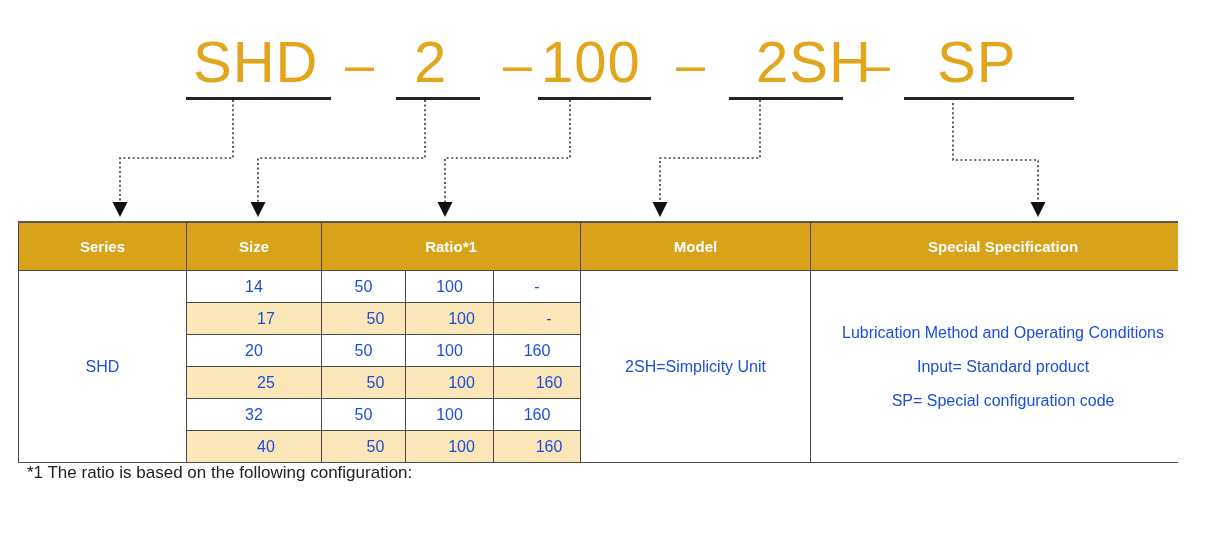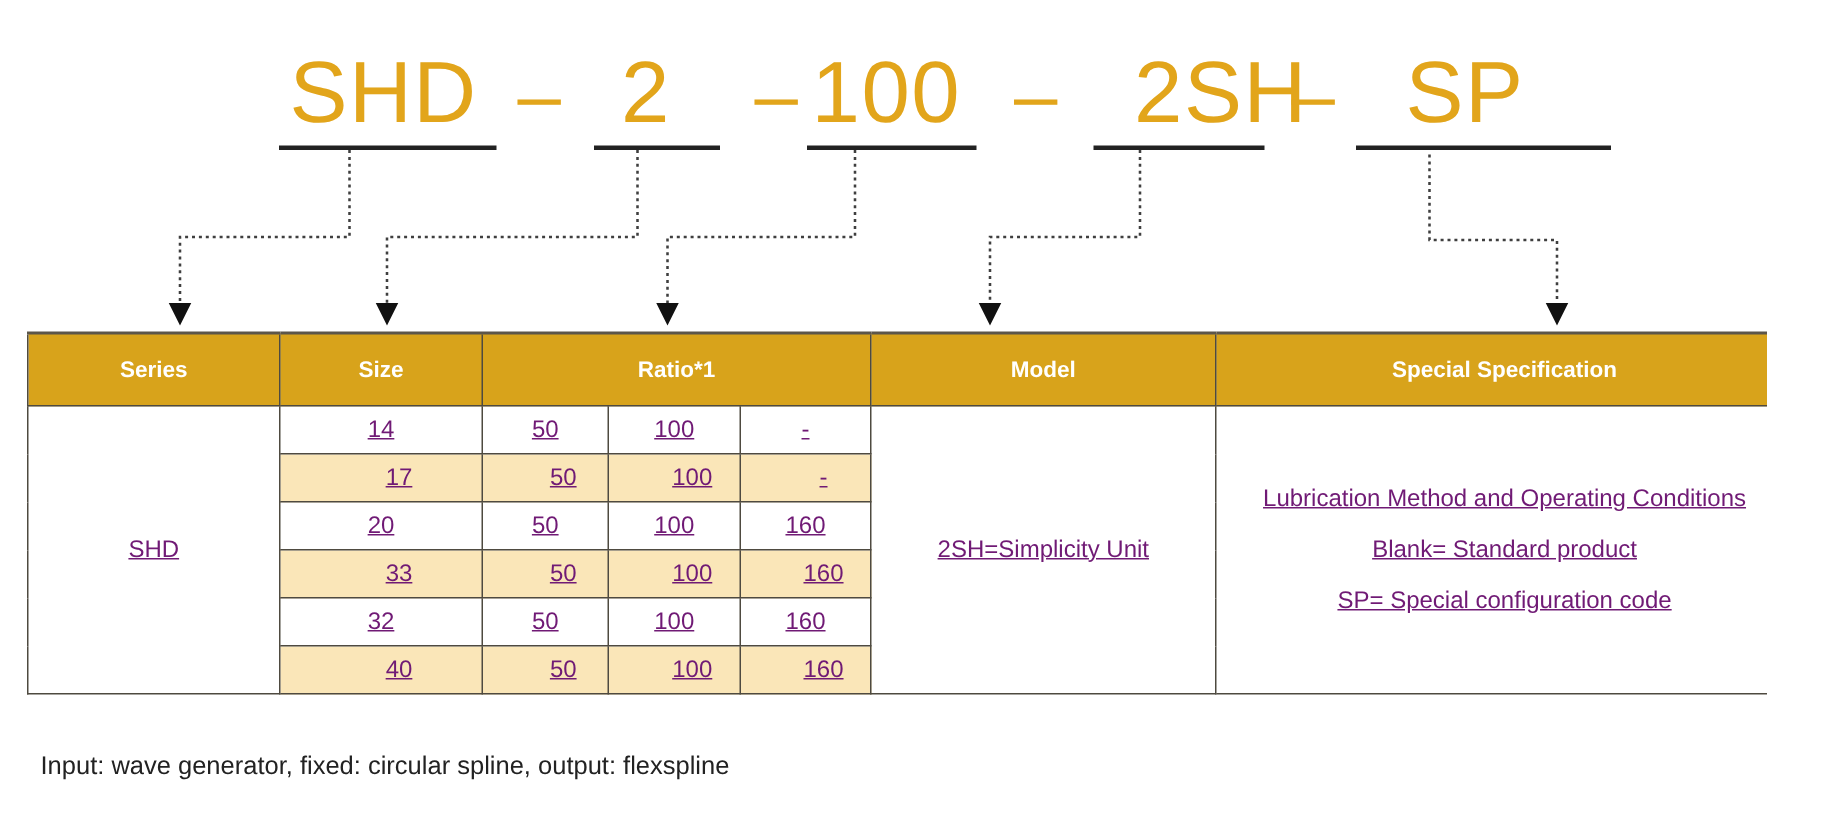--- a/index.html
+++ b/index.html
@@ -37,22 +37,22 @@
     background:var(--header-gold,#D8A31B);
     color:#ffffff; font-size:15px; font-weight:bold;
     border:1px solid #4e4a40;
     border-top:2px solid #5c564a;
     padding:10px;
   }
   table.spec td {
     height:31px;
     border:1px solid #4e4a40;
     text-align:center; vertical-align:middle;
-    font-size:16px; color:#701a75;
-    background:#ffffff; padding:0;text-decoration:underline;
+    font-size:16px; color:#1d4ed8;
+    background:#ffffff; padding:0;
   }
   tr.cream td.stripe { background:var(--stripe-cream,#FAE6B8);padding-left:24px; }
   td.series-cell { font-size:17px; }
   td.model-cell  { font-size:17.5px; }
   td.special-cell {
     text-align:left; padding-left:13px; font-size:15px;
   }
   td.special-cell p { margin:14px 0; line-height:1.25; }
   
   .footnote {
@@ -124,52 +124,52 @@
     <tbody>
       <tr>
         <td class="series-cell" rowspan="6">SHD</td>
         <td class="stripe">14</td>
         <td class="stripe">50</td>
         <td class="stripe">100</td>
         <td class="stripe">-</td>
         <td class="model-cell" rowspan="6">2SH=Simplicity Unit</td>
         <td class="special-cell" rowspan="6">
           <p>Lubrication Method and Operating Conditions</p>
-          <p>Blank= Standard product</p>
+          <p>Input= Standard product</p>
           <p>SP= Special configuration code</p>
         </td>
       </tr>
       <tr class="cream">
         <td class="stripe">17</td>
         <td class="stripe">50</td>
         <td class="stripe">100</td>
         <td class="stripe">-</td>
       </tr>
       <tr>
         <td class="stripe">20</td>
         <td class="stripe">50</td>
         <td class="stripe">100</td>
         <td class="stripe">160</td>
       </tr>
       <tr class="cream">
-        <td class="stripe">33</td>
+        <td class="stripe">25</td>
         <td class="stripe">50</td>
         <td class="stripe">100</td>
         <td class="stripe">160</td>
       </tr>
       <tr>
         <td class="stripe">32</td>
         <td class="stripe">50</td>
         <td class="stripe">100</td>
         <td class="stripe">160</td>
       </tr>
       <tr class="cream">
         <td class="stripe">40</td>
         <td class="stripe">50</td>
         <td class="stripe">100</td>
         <td class="stripe">160</td>
       </tr>
     </tbody>
   </table>
 
-  <div class="footnote fn2">Input: wave generator, fixed: circular spline, output: flexspline</div>
+  <div class="footnote fn1">*1 The ratio is based on the following configuration:</div>
 
 </div>
 
 </body></html>

